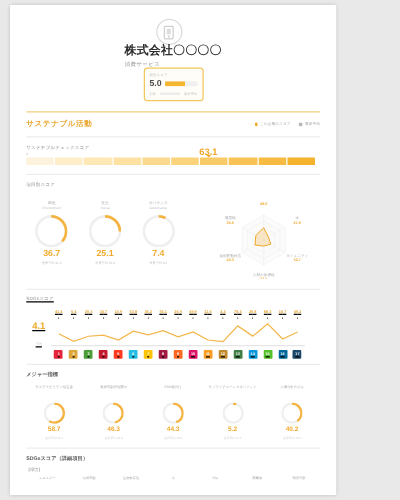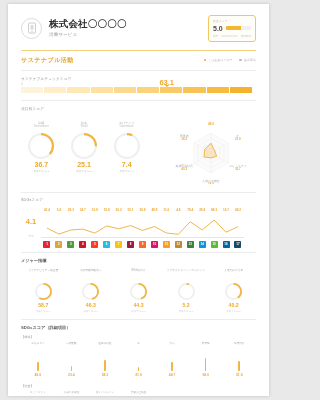--- a/index.html
+++ b/index.html
@@ -16,20 +16,21 @@
     width: 261px; height: 392px;
     background: #ffffff;
     box-shadow: 0 0 3px rgba(0,0,0,.18);
     overflow: hidden;
   }
 
   
   .header {
     display: flex; align-items: center;
     padding: 11px 13px 8px 13px;
+    flex-direction: column;
   }
   .logo-badge {
     width: 21px; height: 21px; border-radius: 50%;
     border: 1px solid #dcdcdc;
     display: flex; align-items: center; justify-content: center;
     flex: 0 0 auto; margin-right: 7px;
   }
   .logo-badge svg { display: block; }
   .title-wrap { flex: 1 1 auto; min-width: 0; }
   .company-name {
@@ -106,21 +107,21 @@
   .gauge-cell { flex: 1 1 0; text-align: center; }
   .gauge-cap { font-size: 3px; color: #a6a6a6; line-height: 1.3; min-height: 8px; }
   .gauge-cap b { display: block; font-size: 2.6px; color: #bdbdbd; font-weight: normal; }
   .gauge-ring { margin: 3px auto 2px auto; display: block; }
   .gauge-val { font-size: 7px; font-weight: bold; color: #f0a92b; line-height: 1; }
   .gauge-sub { font-size: 2.5px; color: #c4c4c4; margin-top: 2px; }
   .vdivider { width: 1px; background: #ededed; margin: 2px 0; }
   .radar-wrap { flex: 1 1 auto; display: flex; align-items: center; justify-content: center; }
 
   
-  .sdg-block { padding: 5px 25px 4px 13px; }
+  .sdg-block { padding: 5px 25px 4px 13px; text-decoration: underline; }
   .sdg-main { display: flex; align-items: stretch; }
   .sdg-side { flex: 0 0 20px; text-align: center; padding-top: 10px; }
   .sdg-side-val { font-size: 7.5px; font-weight: bold; color: #f0a92b; line-height: 1; }
   .sdg-side-sub { font-size: 2.5px; color: #c4c4c4; margin-top: 10px; }
   .sdg-grid { flex: 1 1 auto; }
   .sdg-nums { display: flex; }
   .sdg-nums > div { flex: 1 1 0; text-align: center; }
   .sdg-num { font-size: 3.1px; color: #e9a93a; font-weight: bold; }
   .sdg-tick { font-size: 2.2px; color: #d8d8d8; margin-top: 1px; }
   .sdg-spark { position: relative; height: 22px; }

